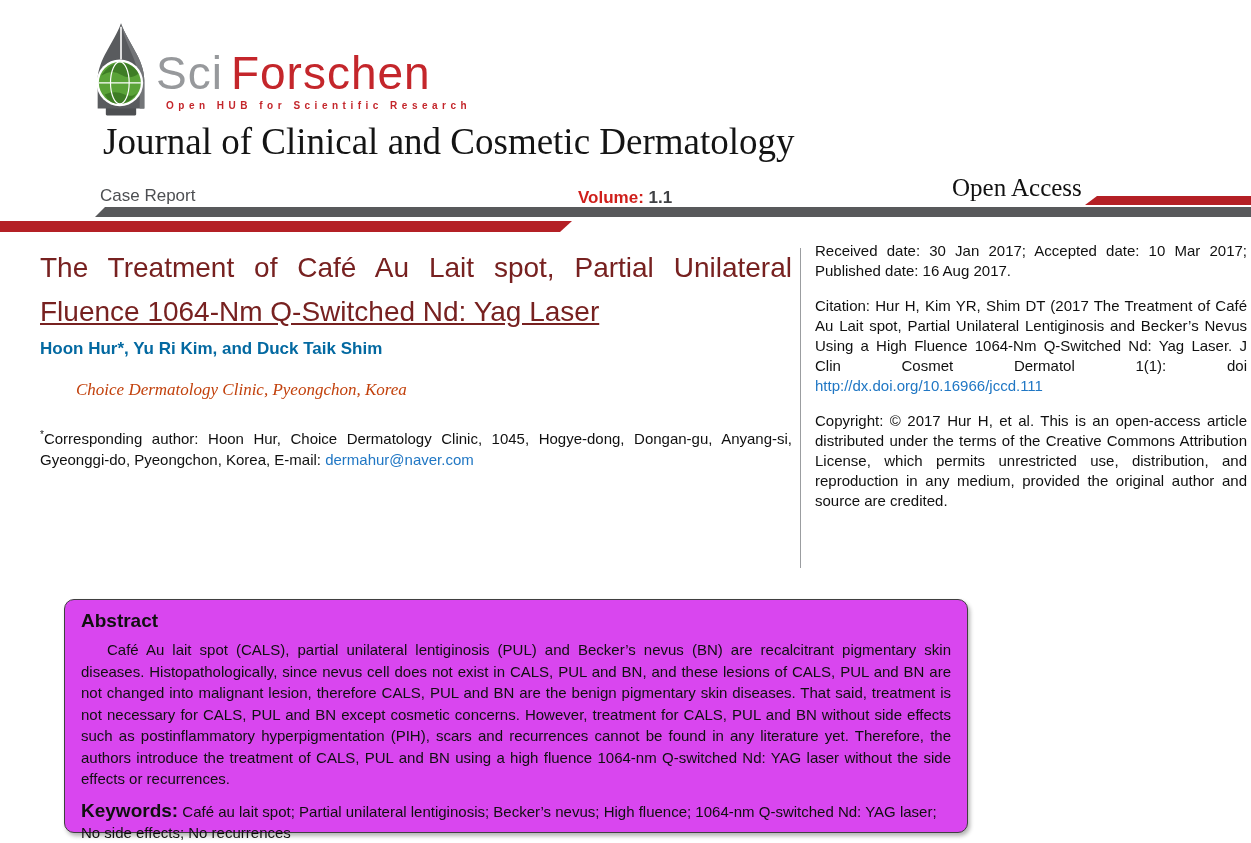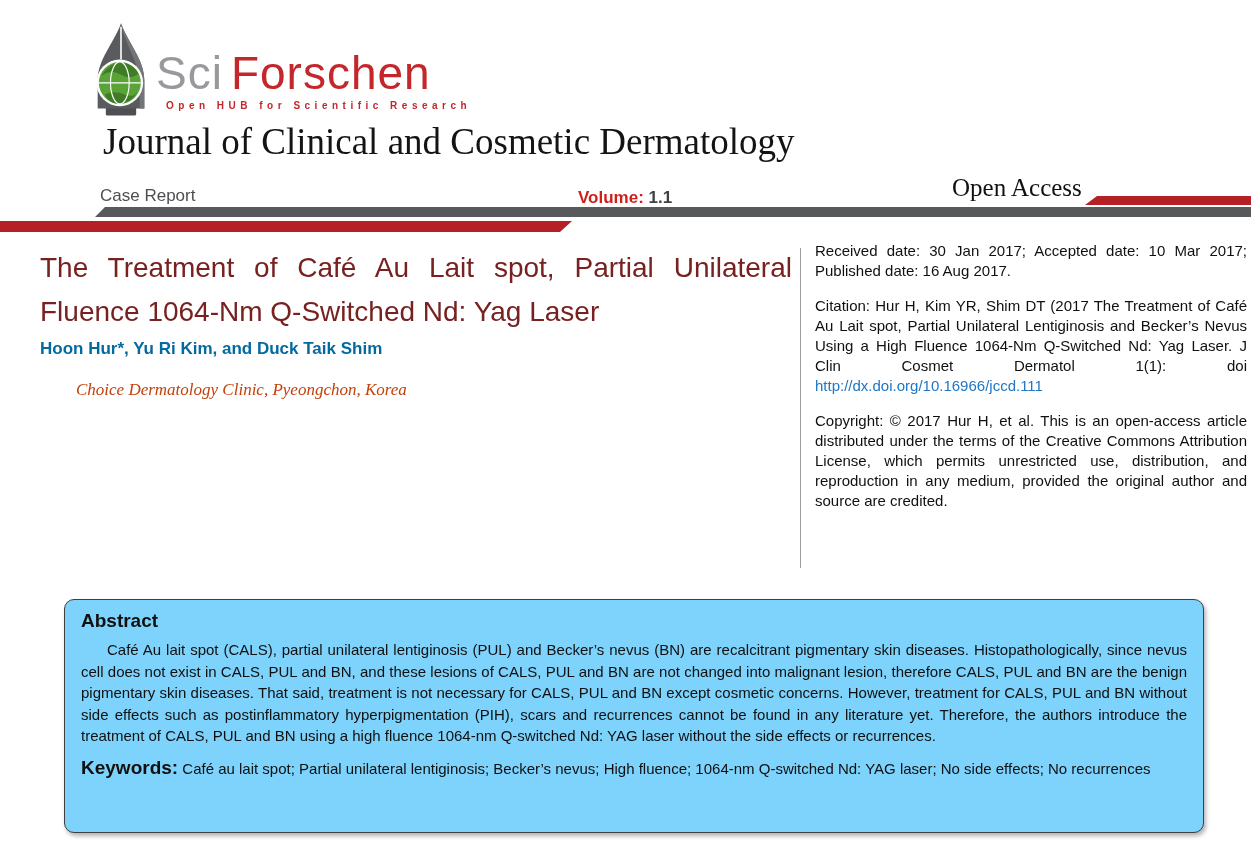--- a/index.html
+++ b/index.html
@@ -32,40 +32,40 @@
                 clip-path:polygon(12px 0, 100% 0, 100% 100%, 0 100%); }
   #gray-bar { left:95px; top:207px; width:1156px; height:10px; background:#58595b;
               clip-path:polygon(10px 0, 100% 0, 100% 100%, 0 100%); }
   #red-bar { left:0; top:221px; width:572px; height:11px; background:#b42025;
              clip-path:polygon(0 0, 100% 0, calc(100% - 12px) 100%, 0 100%); }
 
   
   #left-col { left:40px; top:246px; width:752px; }
   .art-title-line { font-size:28px; line-height:44px; color:#772120;
                     text-align:justify; text-align-last:justify; }
-  .art-title-line.last { text-align:left; text-align-last:left; }
+  .art-title-line.last { text-align:left; text-align-last:left;text-decoration:underline; }
   #authors { margin-top:5px; font-size:17px; font-weight:bold; color:#0369a1; }
   #affiliation { margin-top:21px; font-family:"Liberation Serif", serif; font-style:italic;
                  font-size:17px; color:#c2410c;margin-left:36px; }
   #corresponding { margin-top:24px; font-size:15px; line-height:21px; color:#101010;
                    text-align:justify; }
   .sup-star { vertical-align:super; font-size:10px; }
 
   
   #divider { left:800px; top:248px; width:1px; height:320px; background:#9b9da0; }
 
   
   #right-col { left:815px; top:241px; width:432px; font-size:15px; line-height:20px;
                color:#101010; }
   #right-col p { text-align:justify; margin-bottom:15px; }
   b.lbl { font-weight:normal; }
   a.link { color:#2077c4; text-decoration:none; cursor:pointer; }
 
   
-  #abstract-box { left:64px; top:599px; width:1140px; height:234px; background:#7dd3fc;
+  #abstract-box { left:64px; top:599px; width:904px; height:234px; background:#d946ef;
                   border:1.5px solid #3f3f3f; border-radius:10px;
                   box-shadow:2px 3px 4px rgba(0,0,0,0.3); padding:10px 16px 0 16px; }
   #abstract-heading { font-size:19px; font-weight:bold; color:#101010; }
   #abstract-body { margin-top:7px; font-size:15px; line-height:21.5px; color:#101010;
                    text-align:justify; text-indent:26px; }
   #keywords { margin-top:10px; font-size:15px; line-height:21px; color:#101010; }
   #keywords .kw-label { font-size:19px; font-weight:bold; }
 </style>
 </head>
 <body>
@@ -103,20 +103,23 @@
 <div id="open-access" class="abs">Open Access</div>
 <div id="oa-red-bar" class="abs"></div>
 <div id="gray-bar" class="abs"></div>
 <div id="red-bar" class="abs"></div>
 
 <div id="left-col" class="abs">
   <div class="art-title-line">The Treatment of Café Au Lait spot, Partial Unilateral</div>
   <div class="art-title-line last">Fluence 1064-Nm Q-Switched Nd: Yag Laser</div>
   <div id="authors">Hoon Hur*, Yu Ri Kim, and Duck Taik Shim</div>
   <div id="affiliation">Choice Dermatology Clinic, Pyeongchon, Korea</div>
+  <div id="corresponding">
+    <b class="lbl"><span class="sup-star">*</span><span>Corresponding author:</span></b><span> Hoon Hur, Choice Dermatology Clinic, 1045, Hogye-dong, Dongan-gu, Anyang-si, Gyeonggi-do, Pyeongchon, Korea, </span><b class="lbl">E-mail:</b><a class="link"> dermahur@naver.com</a>
+  </div>
 </div>
 
 <div id="divider" class="abs"></div>
 
 <div id="right-col" class="abs">
   <p>
     <b class="lbl">Received date:</b><span> 30 Jan 2017; </span><b class="lbl">Accepted date:</b><span> 10 Mar 2017; </span><b class="lbl">Published date:</b><span> 16 Aug 2017.</span>
   </p>
   <p>
     <b class="lbl">Citation:</b><span> Hur H, Kim YR, Shim DT (2017 The Treatment of Café Au Lait spot, Partial Unilateral Lentiginosis and Becker’s Nevus Using a High Fluence 1064-Nm Q-Switched Nd: Yag Laser. J Clin Cosmet Dermatol 1(1): doi </span><a class="link">http://dx.doi.org/10.16966/jccd.111</a>

